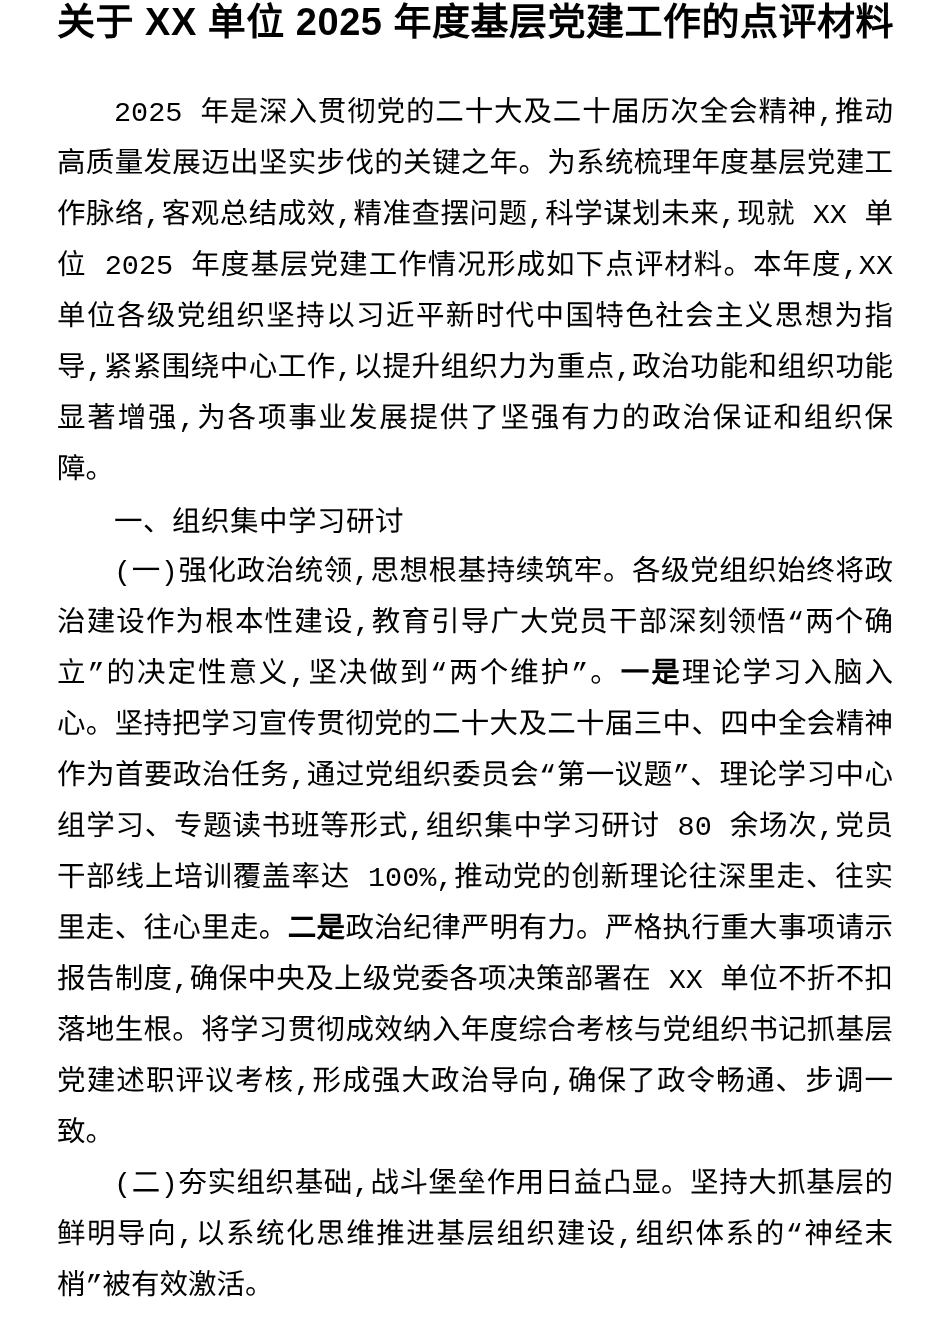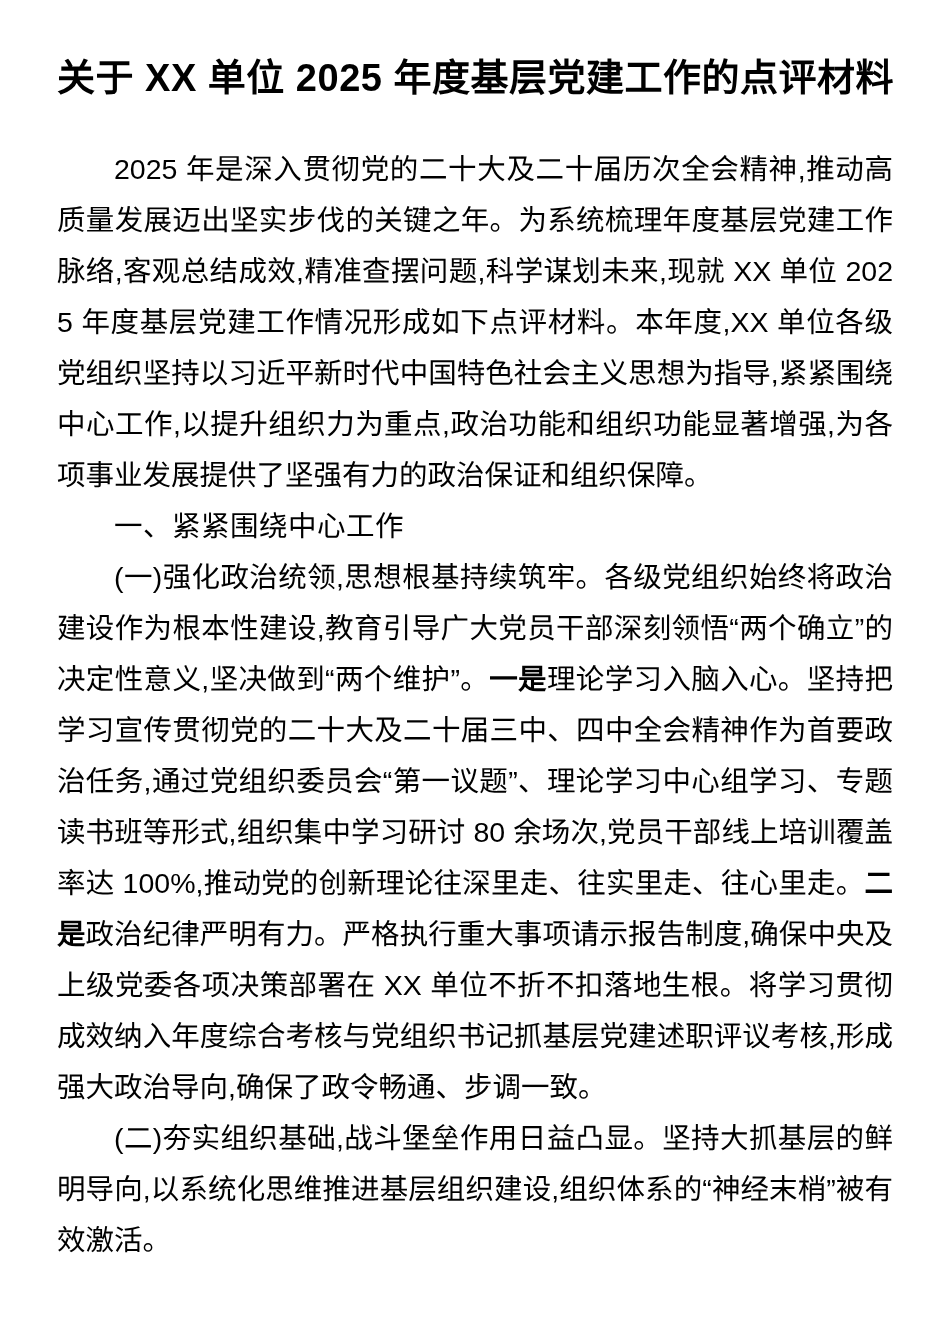--- a/index.html
+++ b/index.html
@@ -31,33 +31,33 @@
     width: 836px;
   }
 
   .doc-title {
     font-size: 38px;
     font-weight: bold;
     line-height: 1.2;
     text-align: right;
     letter-spacing: 0.5px;
     margin: 0;
-    padding-top: 56px;
     white-space: nowrap;
   }
 
   .para {
     font-size: 28.5px;
     line-height: 51px;
     text-align: justify;
     text-align-last: left;
     text-justify: inter-character;
     margin: 0;
     letter-spacing: 0px;
     word-break: break-all;
+    font-family: Liberation Mono, monospace;
   }
 
   .para.indent {
     text-indent: 2em;
   }
 
   .section-heading {
     font-size: 28.5px;
     line-height: 51px;
     margin: 0;
@@ -80,20 +80,20 @@
 <div class="page">
 
   <div class="doc-body">
 
     <h1 class="doc-title" id="title-el">关于 XX 单位 2025 年度基层党建工作的点评材料</h1>
 
     <div class="spacer-after-title"></div>
 
     <div id="blocks-container">
         <p class="para indent">2025 年是深入贯彻党的二十大及二十届历次全会精神,推动高质量发展迈出坚实步伐的关键之年。为系统梳理年度基层党建工作脉络,客观总结成效,精准查摆问题,科学谋划未来,现就 XX 单位 2025 年度基层党建工作情况形成如下点评材料。本年度,XX 单位各级党组织坚持以习近平新时代中国特色社会主义思想为指导,紧紧围绕中心工作,以提升组织力为重点,政治功能和组织功能显著增强,为各项事业发展提供了坚强有力的政治保证和组织保障。</p>
-        <p class="section-heading">一、紧紧围绕中心工作</p>
+        <p class="section-heading">一、组织集中学习研讨</p>
         <p class="para indent"><span>(一)强化政治统领,思想根基持续筑牢。各级党组织始终将政治建设作为根本性建设,教育引导广大党员干部深刻领悟“两个确立”的决定性意义,坚决做到“两个维护”。</span><span class="bold">一是</span><span>理论学习入脑入心。坚持把学习宣传贯彻党的二十大及二十届三中、四中全会精神作为首要政治任务,通过党组织委员会“第一议题”、理论学习中心组学习、专题读书班等形式,组织集中学习研讨 80 余场次,党员干部线上培训覆盖率达 100%,推动党的创新理论往深里走、往实里走、往心里走。</span><span class="bold">二是</span><span>政治纪律严明有力。严格执行重大事项请示报告制度,确保中央及上级党委各项决策部署在 XX 单位不折不扣落地生根。将学习贯彻成效纳入年度综合考核与党组织书记抓基层党建述职评议考核,形成强大政治导向,确保了政令畅通、步调一致。</span></p>
         <p class="para indent"><span>(二)夯实组织基础,战斗堡垒作用日益凸显。坚持大抓基层的鲜明导向,以系统化思维推进基层组织建设,组织体系的“神经末梢”被有效激活。</span></p>
       </div>
 
   </div>
 
 </div>
 
 </body></html>

